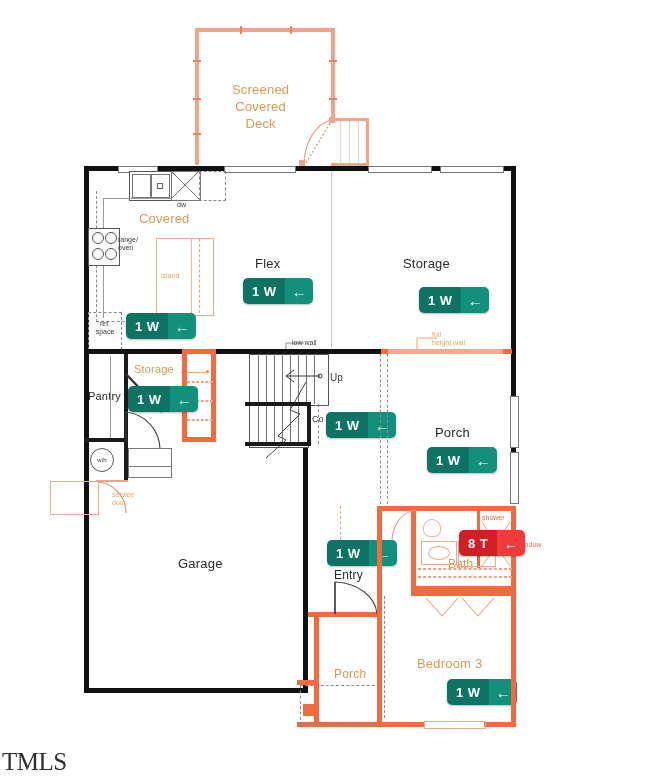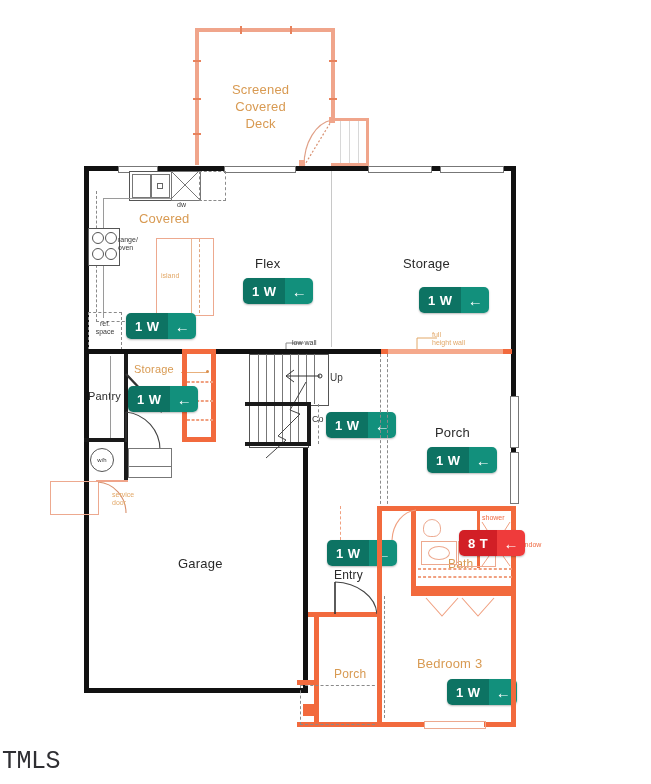--- a/index.html
+++ b/index.html
@@ -112,21 +112,21 @@
   .badge.teal .b-text  { background: #0d7363; }
   .badge.teal .b-arrow { background: #12907c; }
   .badge.red  .b-text  { background: #d21f26; }
   .badge.red  .b-arrow { background: #ef3b3b; }
 
   
   #watermark {
     position: absolute;
     left: 2px;
     bottom: 8px;
-    font-family: Liberation Mono, monospace;
+    font-family: Liberation Serif, serif;
     font-size: 25px;
     color: #2f2f33;
     letter-spacing: -.5px;
   }
 
   
   .circle {
     border-radius: 50%;
     border: 1px solid #555;
     background: #fff;

